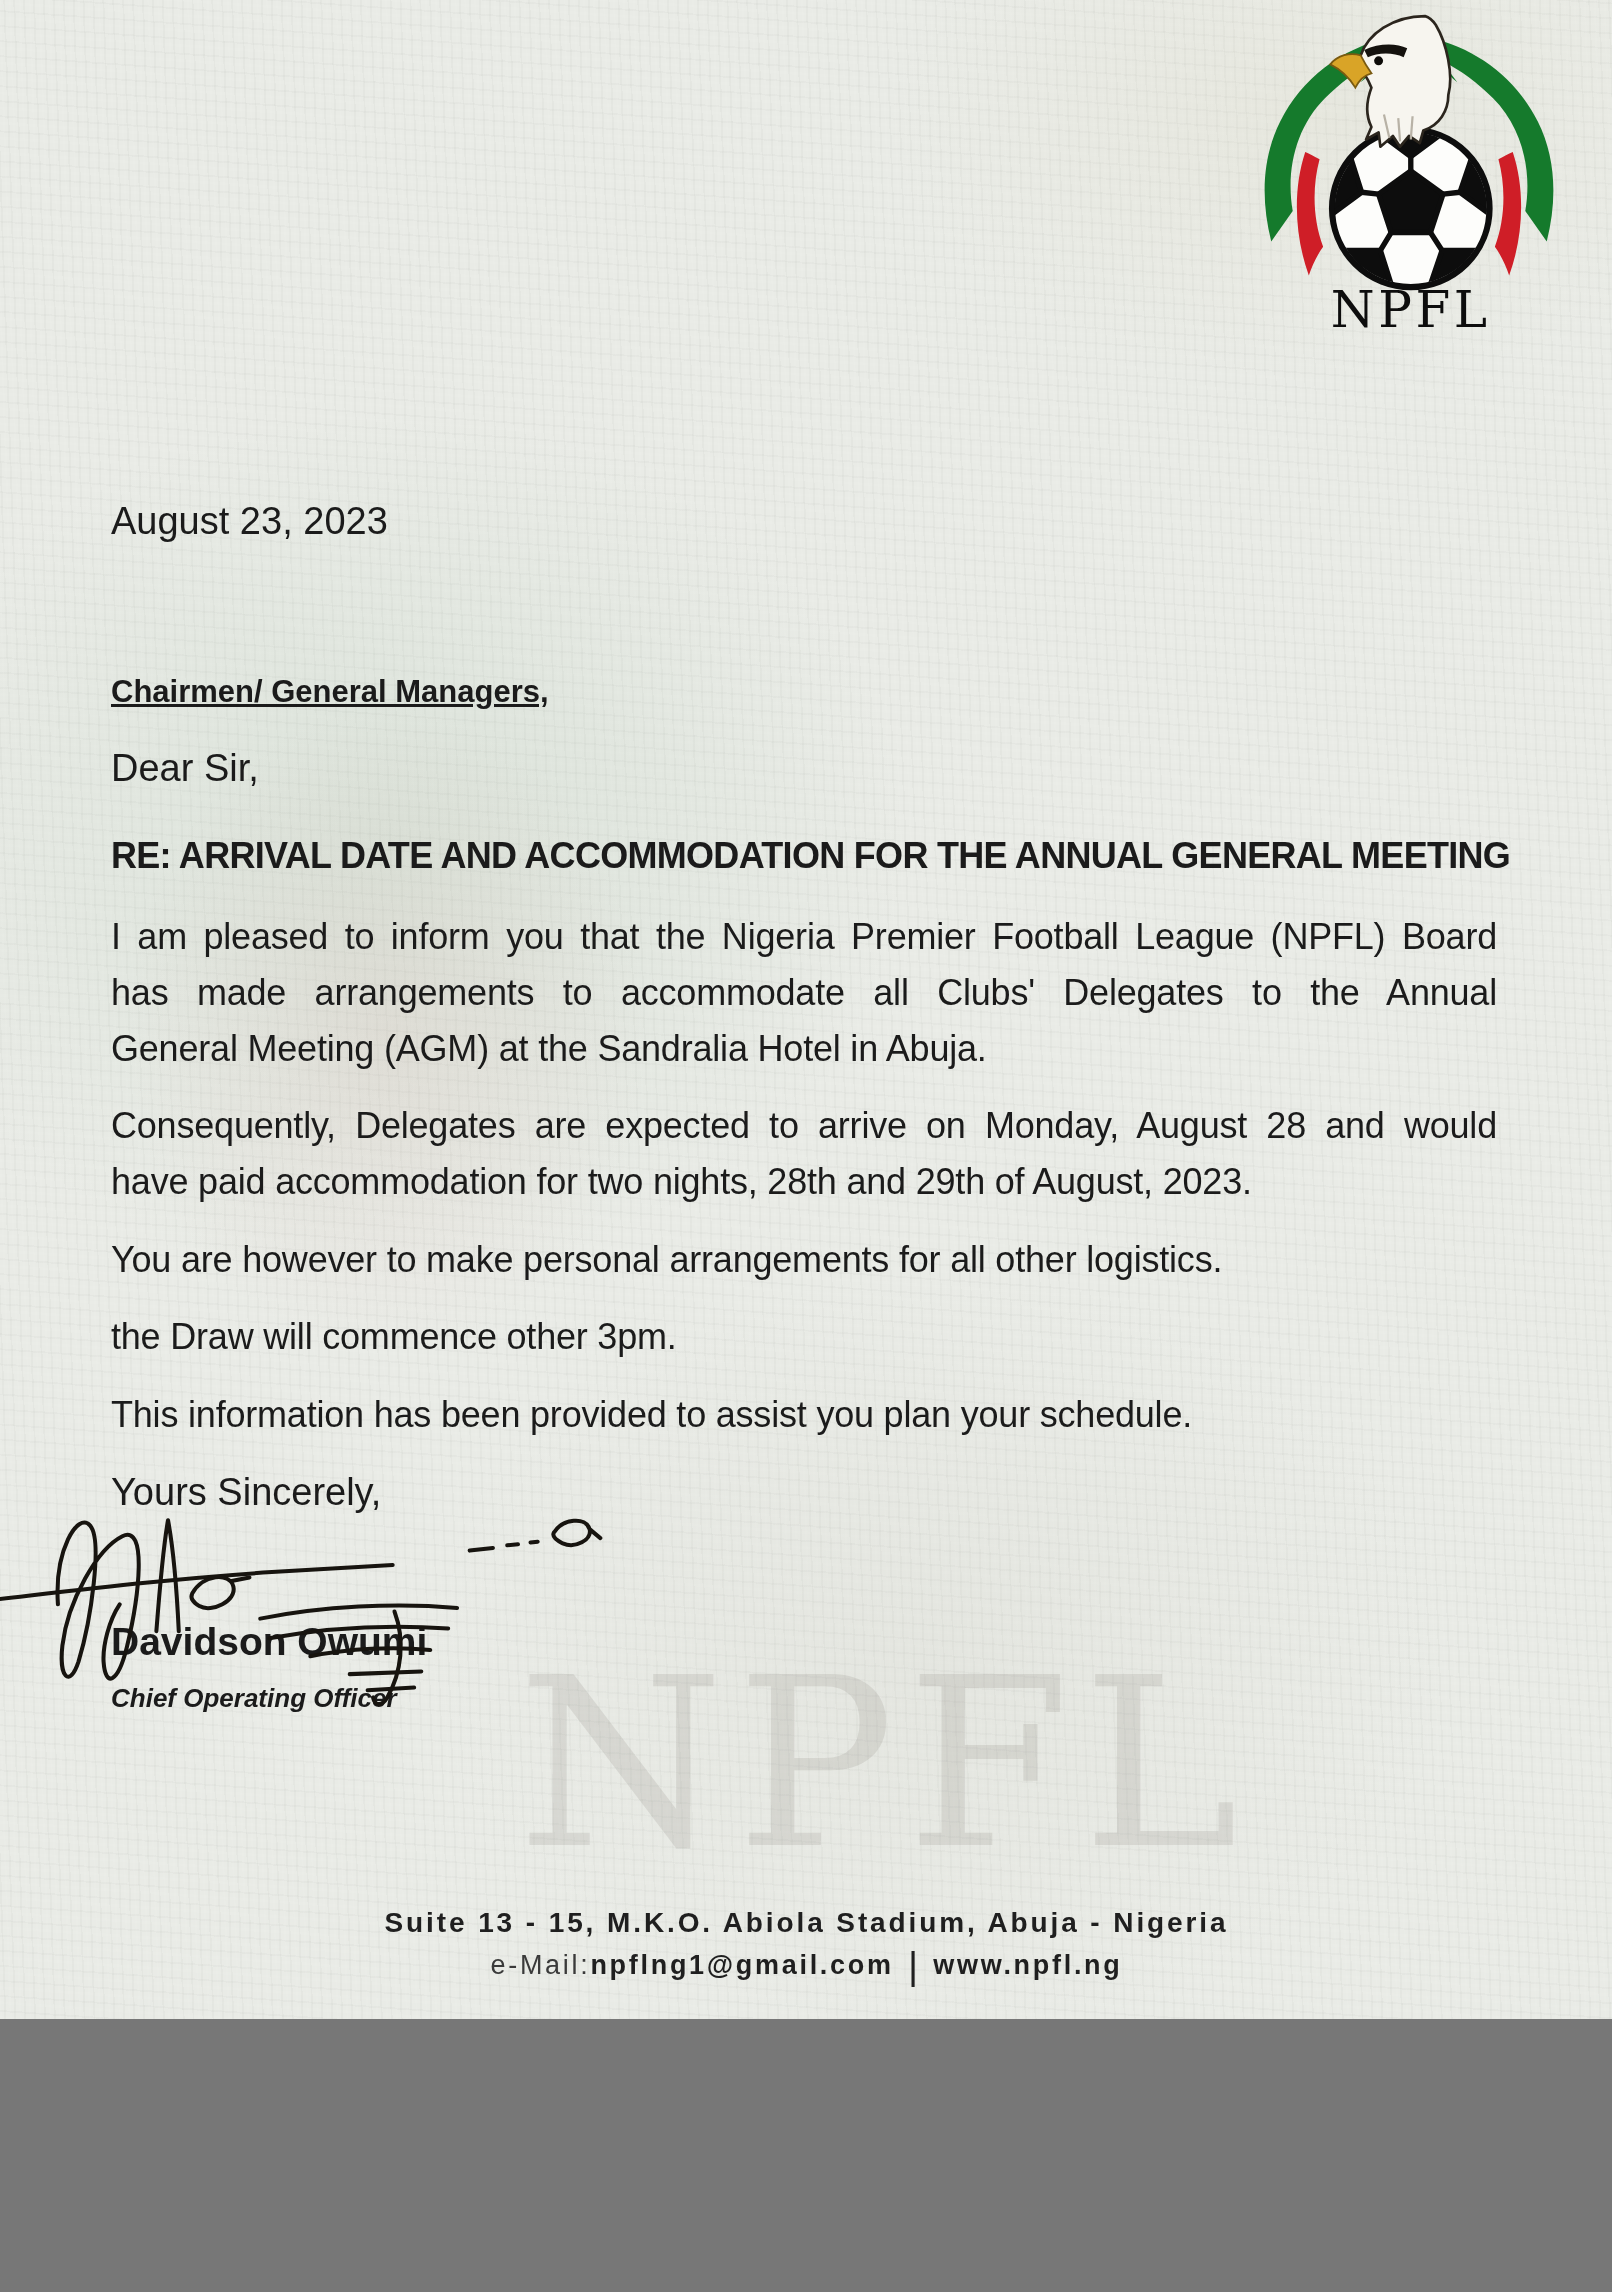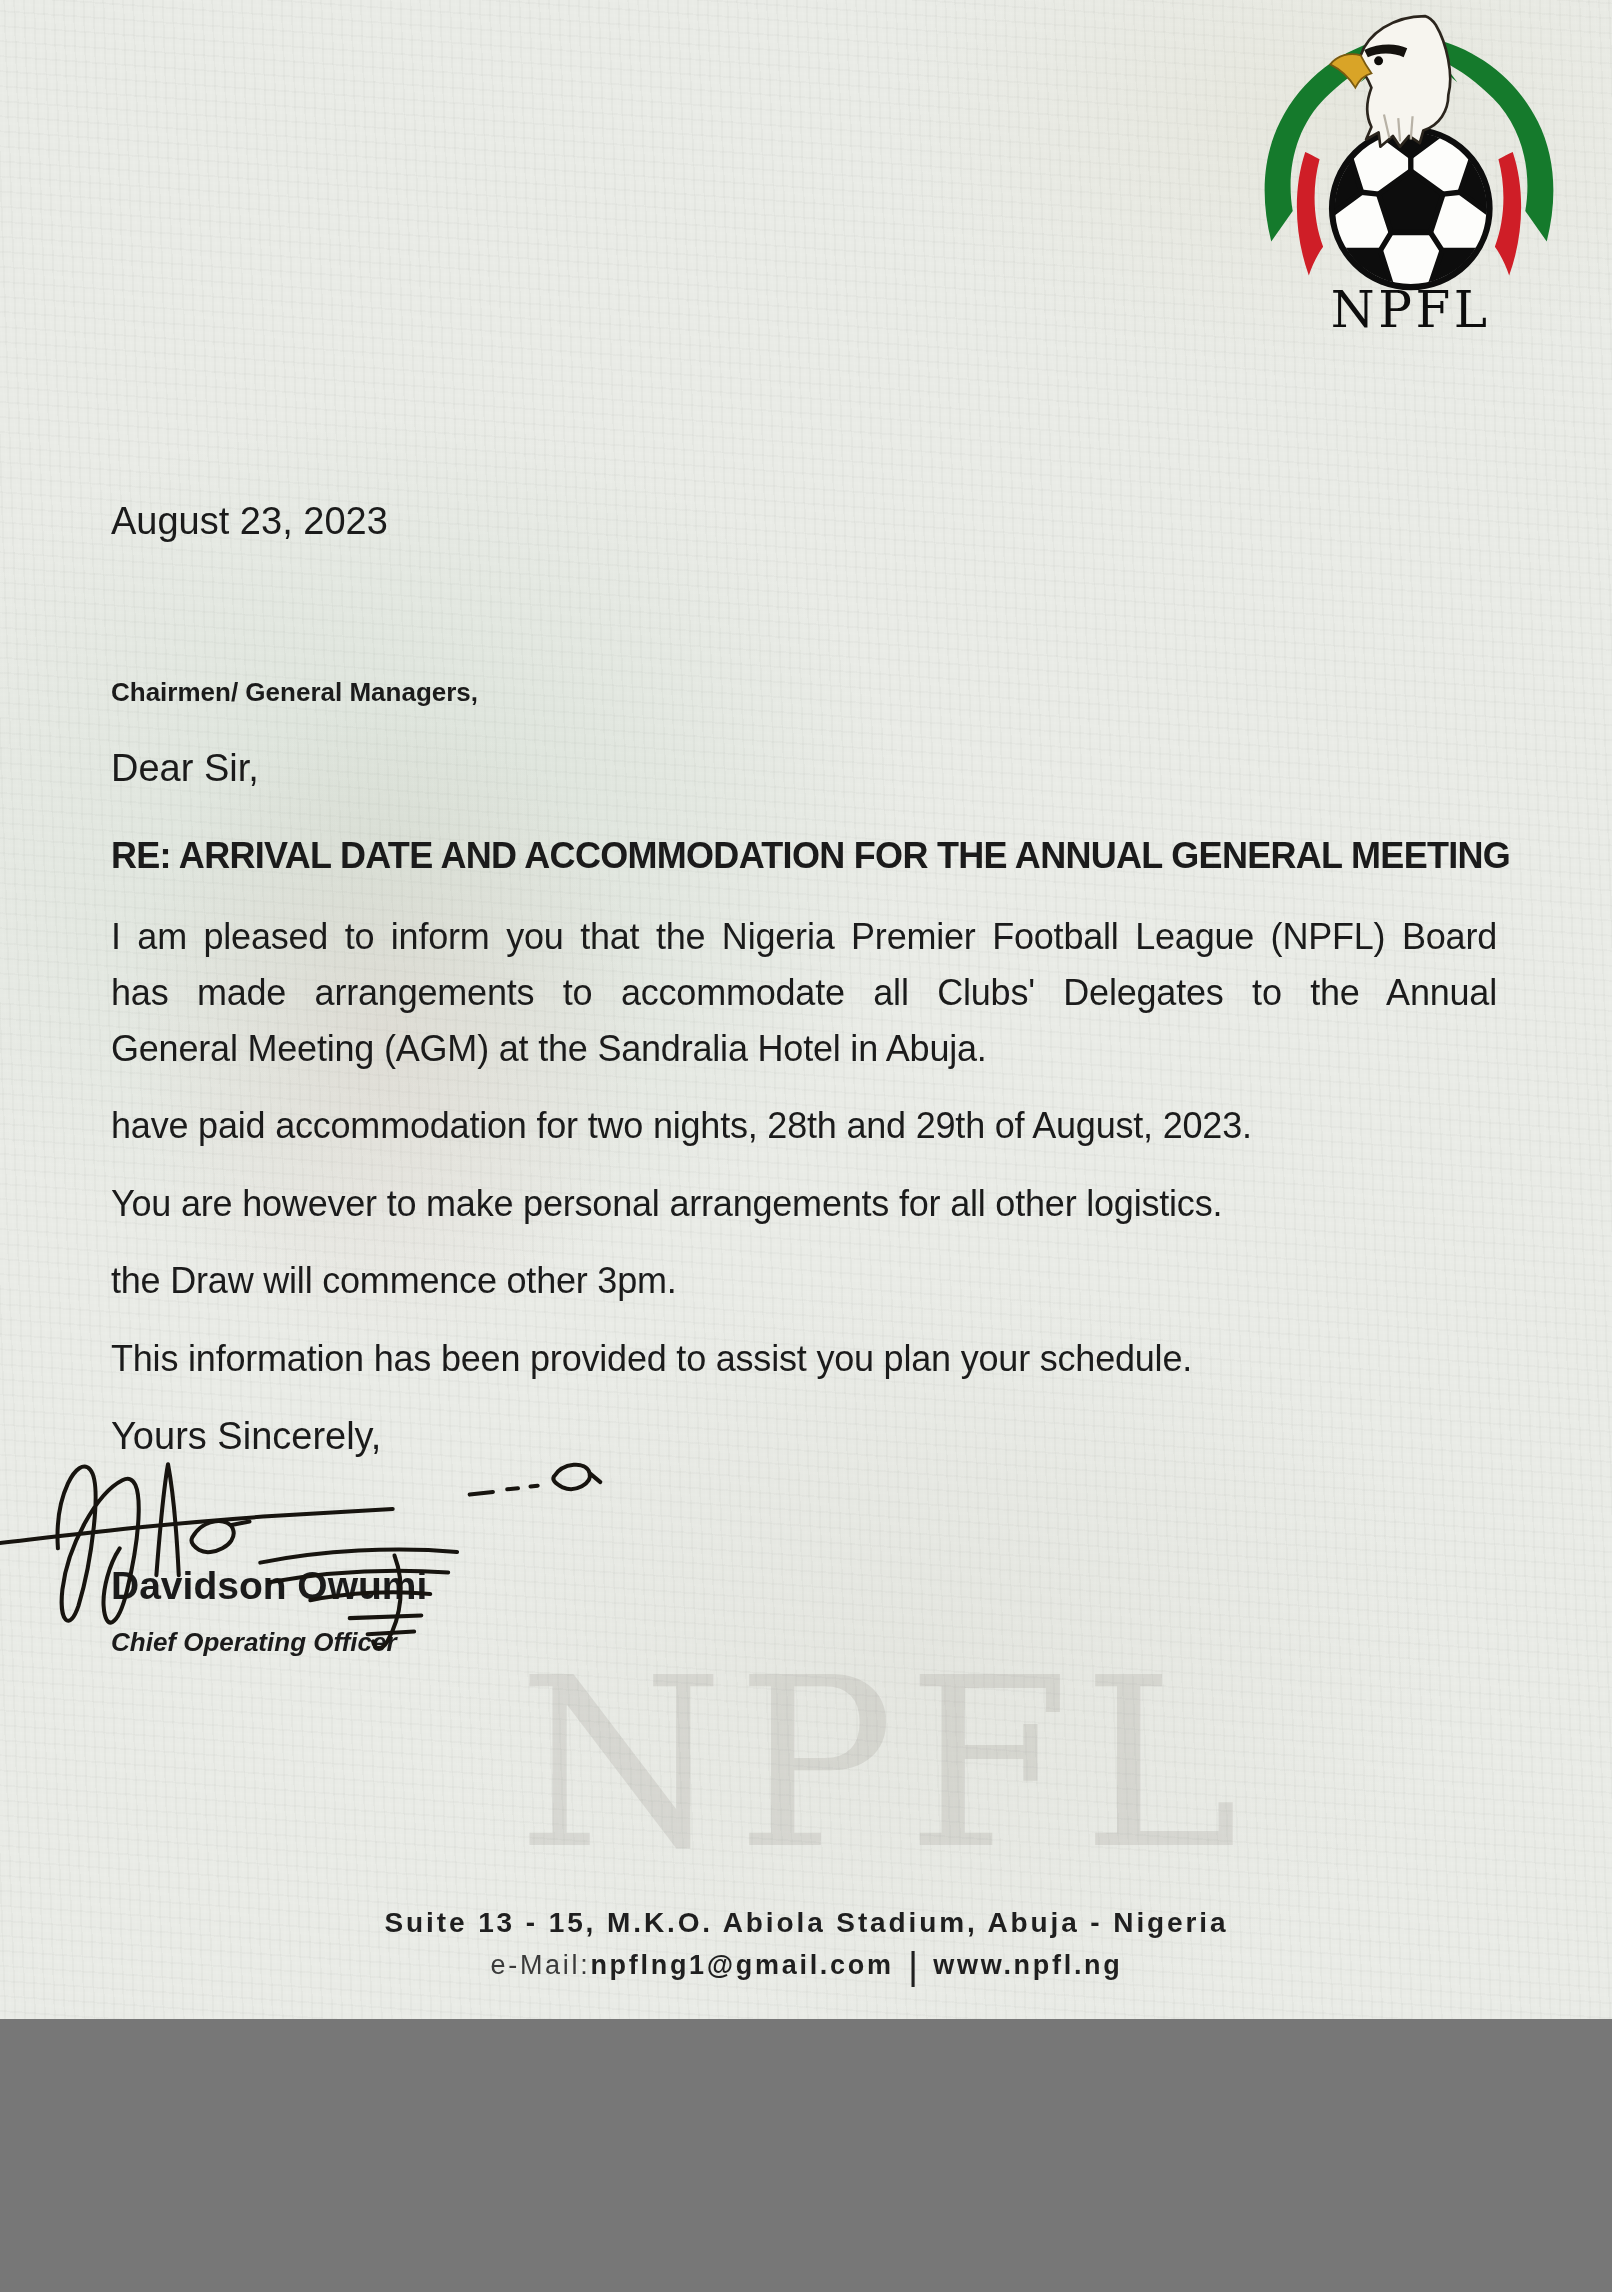--- a/index.html
+++ b/index.html
@@ -45,21 +45,21 @@
   }
 
   
   .content {
     position: relative;
     z-index: 1;
     padding: 493px 116px 0 111px;
     color: #1b1b1b;
   }
   .date { font-size: 38px; line-height: 56px; margin-bottom: 115px; }
-  .addr-line { font-size: 26px; line-height: 56px; margin-bottom: 19.7px; }
+  .addr-line { font-size: 31px; line-height: 56px; margin-bottom: 19.7px; text-decoration: underline; }
   .addr-line.bold { font-weight: 700; }
   .salutation { font-size: 38px; line-height: 56px; margin-bottom: 32px; }
   .subject {
     font-weight: 700; font-size: 36px; line-height: 56px;
     letter-spacing: -0.7px; white-space: nowrap; margin-bottom: 25px;
   }
   .para { font-size: 36px; line-height: 56px; margin: 0 0 21.5px 0; letter-spacing: -0.2px; }
   .jline { text-align: justify; text-align-last: justify; white-space: nowrap; }
   .jline.last { text-align-last: left; }
 
@@ -145,20 +145,21 @@
 
     <div class="subject">RE: ARRIVAL DATE AND ACCOMMODATION FOR THE ANNUAL GENERAL MEETING</div>
 
     <div id="letter-body">
         <div class="para">
           <div class="jline">I am pleased to inform you that the Nigeria Premier Football League (NPFL) Board</div>
           <div class="jline">has made arrangements to accommodate all Clubs' Delegates to the Annual</div>
           <div class="jline last">General Meeting (AGM) at the Sandralia Hotel in Abuja.</div>
         </div>
         <div class="para">
+          <div class="jline">Consequently, Delegates are expected to arrive on Monday, August 28 and would</div>
           <div class="jline last">have paid accommodation for two nights, 28th and 29th of August, 2023.</div>
         </div>
         <div class="para">
           <div class="jline last">You are however to make personal arrangements for all other logistics.</div>
         </div>
         <div class="para">
           <div class="jline last">the Draw will commence other 3pm.</div>
         </div>
         <div class="para">
           <div class="jline last">This information has been provided to assist you plan your schedule.</div>

